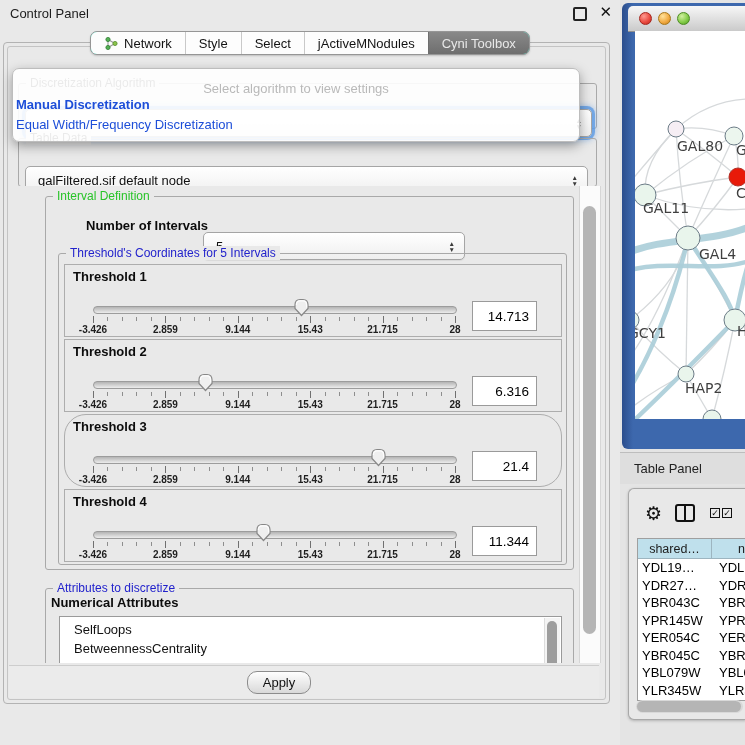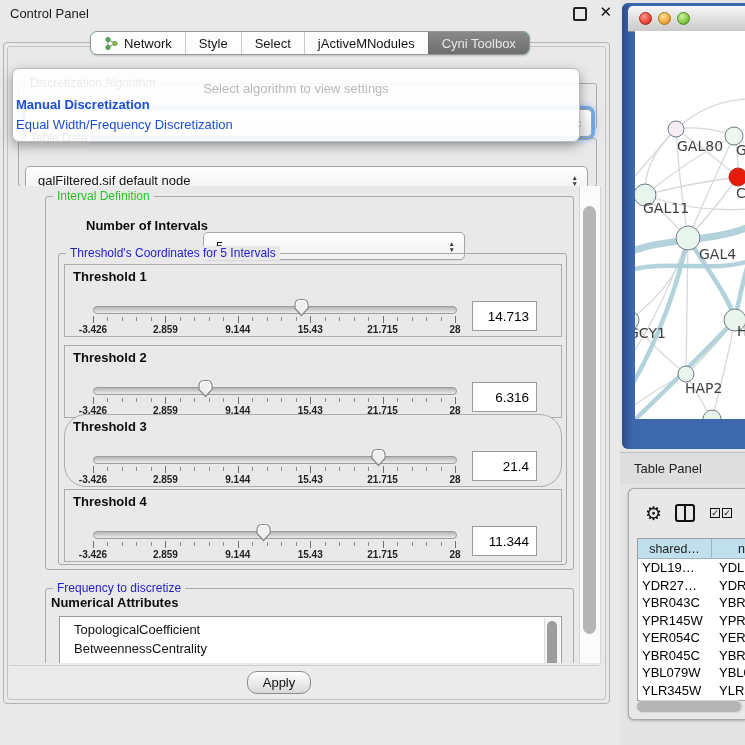--- a/index.html
+++ b/index.html
@@ -222,21 +222,21 @@
                 <span class="tlbl" style="left: 172.8px;">9.144</span>
                 <span class="tlbl" style="left: 245.2px;">15.43</span>
                 <span class="tlbl" style="left: 317.6px;">21.715</span>
                 <span class="tlbl" style="left: 390px;">28</span>
                 <span class="handle" style="left: 228.445px;"><svg width="17" height="19" viewBox="0 0 17 19">
                     <path d="M2 7 Q2 1.5 7 1.5 L10 1.5 Q15 1.5 15 7 L15 10.5 L8.5 17.5 L2 10.5 Z" fill="#efefef" stroke="#878787" stroke-width="1.2"></path>
                     <path d="M3.4 7 Q3.4 2.9 7 2.9 L10 2.9 Q13.6 2.9 13.6 7 L13.6 9.6" fill="none" stroke="#ffffff" stroke-width="1.3" opacity=".85"></path>
                   </svg></span>
                 <div class="vbox">14.713</div>
               </div>
-              <div class="tbox" style="top: 85px; margin-top: 6px;">
+              <div class="tbox" style="top: 85px;">
                 <div class="tlabel">Threshold 2</div>
                 <div class="track"></div>
                 <span class="tick major" style="left: 28px;"></span>
                 <span class="tick minor" style="left: 42.48px;"></span>
                 <span class="tick minor" style="left: 56.96px;"></span>
                 <span class="tick minor" style="left: 71.44px;"></span>
                 <span class="tick minor" style="left: 85.92px;"></span>
                 <span class="tick major" style="left: 100.4px;"></span>
                 <span class="tick minor" style="left: 114.88px;"></span>
                 <span class="tick minor" style="left: 129.36px;"></span>
@@ -350,25 +350,25 @@
                     <path d="M2 7 Q2 1.5 7 1.5 L10 1.5 Q15 1.5 15 7 L15 10.5 L8.5 17.5 L2 10.5 Z" fill="#efefef" stroke="#878787" stroke-width="1.2"></path>
                     <path d="M3.4 7 Q3.4 2.9 7 2.9 L10 2.9 Q13.6 2.9 13.6 7 L13.6 9.6" fill="none" stroke="#ffffff" stroke-width="1.3" opacity=".85"></path>
                   </svg></span>
                 <div class="vbox">11.344</div>
               </div>
             </div>
         </div>
       </div>
 
       <div class="fs" style="left:36px;top:402px;width:527px;height:150px;">
-        <span class="legend blue">Frequency to discretize</span>
+        <span class="legend blue">Attributes to discretize</span>
         <div style="position:absolute;left:5px;top:6px;font-size:13px;font-weight:bold;color:#0c0c0c;">Numerical Attributes</div>
         <div class="attr-list" id="attr-list">
           <div id="attr-items" style="padding-top:3px;">
-              <div class="litem">TopologicalCoefficient</div>
+              <div class="litem">SelfLoops</div>
               <div class="litem">BetweennessCentrality</div>
             </div>
           <div class="lscroll">
               <div class="lthumb"></div>
             </div>
         </div>
       </div>
     </div>
     <div class="vscroll">
         <div class="thumb"></div>

